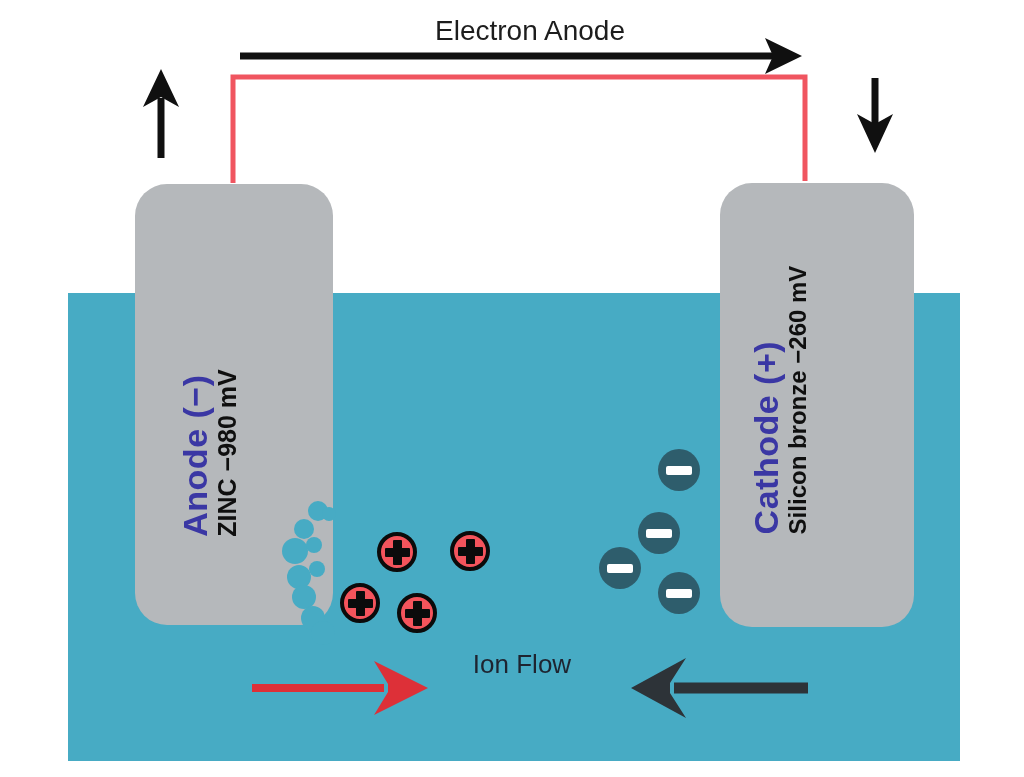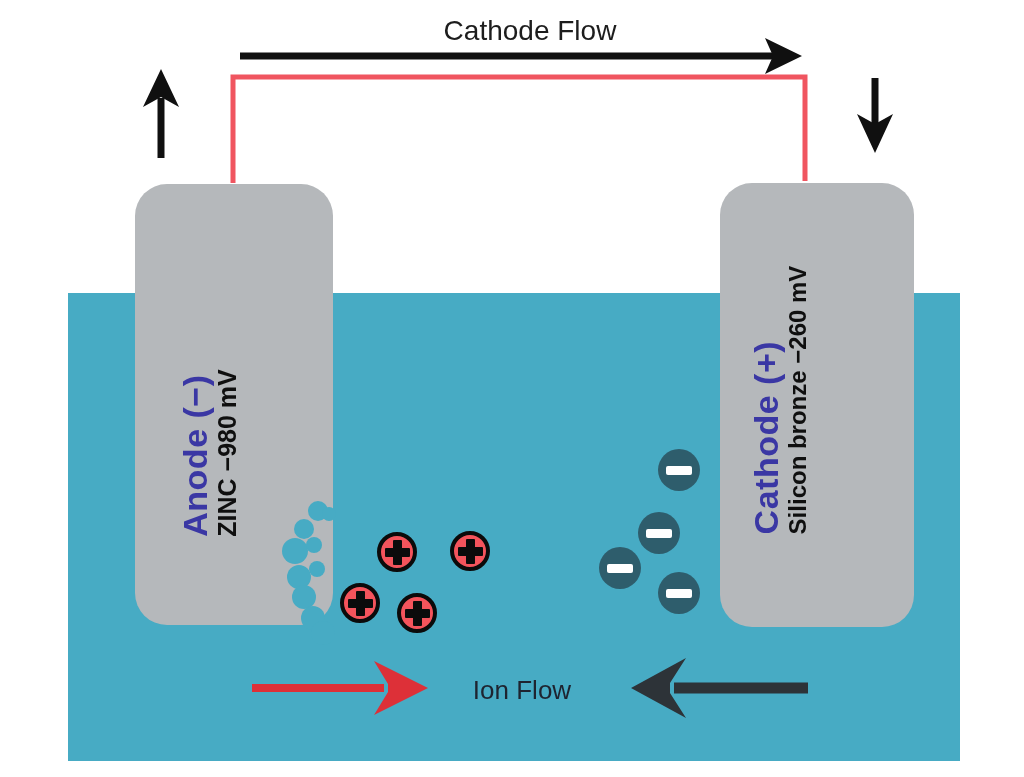--- a/index.html
+++ b/index.html
@@ -20,21 +20,21 @@
               white-space:nowrap;text-align:left;line-height:1.08;}
   .anode-label{left:209px;top:453px;}
   .cathode-label{left:779px;top:400px;}
   .elec-name{font-weight:bold;font-size:34px;color:var(--label-indigo);letter-spacing:.5px;}
   .elec-material{font-weight:bold;color:#0f0f0f;}
   .anode-label .elec-material{font-size:25px;}
   .cathode-label .elec-material{font-size:24px;}
   .overlay{position:absolute;left:0;top:0;width:1024px;height:777px;pointer-events:none;}
   .flow-label-top{position:absolute;left:530px;top:15px;transform:translateX(-50%);
                   font-size:28px;color:var(--text-dark);}
-  .flow-label-bottom{position:absolute;left:522px;top:675px;transform:translateX(-50%);
+  .flow-label-bottom{position:absolute;left:522px;top:649px;transform:translateX(-50%);
                   font-size:26px;color:#1e2430;}
   .ion{position:absolute;border-radius:50%;display:flex;align-items:center;justify-content:center;}
   .ion-pos{width:32px;height:32px;border:4px solid #0b0b0b;background:var(--positive-ion-fill);}
   .ion-neg{width:42px;height:42px;background:var(--negative-ion-fill);}
   .plus{position:relative;width:25px;height:9px;background:#0b0b0b;border-radius:1px;}
   .plus::after{content:"";position:absolute;left:8px;top:-8px;width:9px;height:25px;
                background:#0b0b0b;border-radius:1px;}
   .minus{width:26px;height:9px;background:#ffffff;border-radius:2px;}
 </style>
 </head>
@@ -86,21 +86,21 @@
     <g>
       <line x1="252" y1="688" x2="384" y2="688" style="stroke:var(--ion-arrow-red);stroke-width:8;"></line>
       <polygon points="428,688 374,661 388,684 388,692 374,715" style="fill:var(--ion-arrow-red);"></polygon>
     </g>
     <g>
       <line x1="808" y1="688" x2="674" y2="688" style="stroke:var(--ion-arrow-dark);stroke-width:11;"></line>
       <polygon points="631,688 686,658 670,683 670,693 686,718" style="fill:var(--ion-arrow-dark);"></polygon>
     </g>
   </svg>
 
-  <div class="flow-label-top">Cathode Flow</div>
+  <div class="flow-label-top">Electron Anode</div>
   <div class="flow-label-bottom">Ion Flow</div>
 
   <div>
     <div class="ion ion-pos" style="left:377px;top:532px;">
         <span class="plus"></span>
       </div>
     <div class="ion ion-pos" style="left:450px;top:531px;">
         <span class="plus"></span>
       </div>
     <div class="ion ion-pos" style="left:340px;top:583px;">

